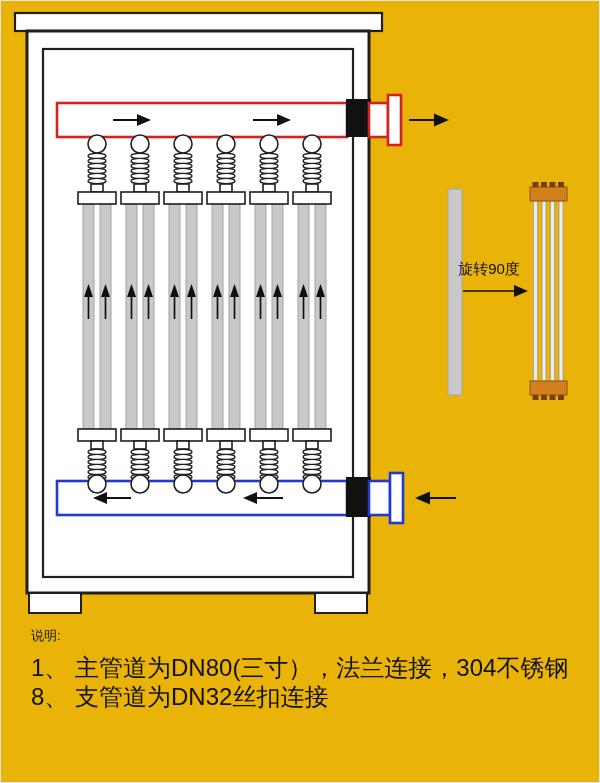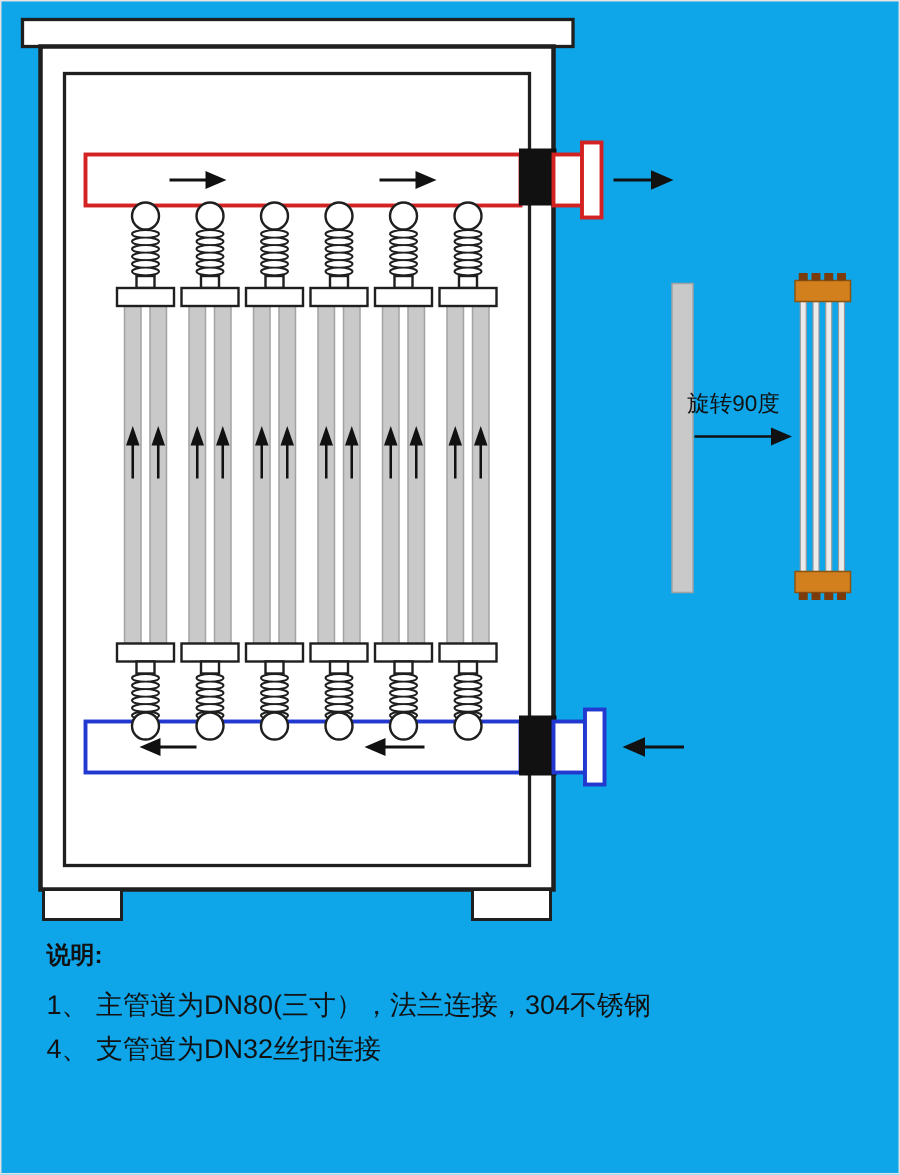--- a/index.html
+++ b/index.html
@@ -1,17 +1,17 @@
 <!DOCTYPE html>
 <html><head>
 <meta charset="utf-8">
 <style>
   html,body{margin:0;padding:0;background:#ffffff;}
   .stage{
-    position:relative;width:600px;height:783px;background:#0ea5e9;
+    position:relative;width:600px;height:783px;background:#eab308;
     border:1px solid #e3e3e3;box-sizing:border-box;overflow:hidden;
     font-family:"Liberation Sans",sans-serif;
   }
   svg{position:absolute;left:0;top:0;}
   .frame{fill:#ffffff;stroke:#1f1f1f;}
   .frame-cap{stroke-width:2.2;}
   .frame-outer{stroke-width:3;}
   .frame-inner{stroke-width:2.2;}
   .foot{fill:#ffffff;stroke:#1f1f1f;stroke-width:2;}
   .pipe-red{fill:#ffffff;stroke:#d42222;stroke-width:2.6;}
@@ -22,22 +22,22 @@
   .tube{fill:#c9c9c9;stroke:#a3a3a3;stroke-width:1;}
   .arrow-shaft{stroke:#111111;stroke-width:2;fill:none;}
   .arrow-shaft-thin{stroke:#111111;stroke-width:1.7;fill:none;}
   .arrow-head{fill:#111111;stroke:none;}
   .gray-bar{fill:#c9c9c9;stroke:#a3a3a3;stroke-width:1;}
   .cap{fill:#d2801e;stroke:#8a5510;stroke-width:1;}
   .cap-nub{fill:#7a3c0c;stroke:none;}
   .thin-tube{fill:#ececec;stroke:#9a9a9a;stroke-width:0.8;}
   .rot-label{font:15px "Liberation Sans",sans-serif;fill:#111111;}
   .notes{position:absolute;left:30px;top:626px;width:545px;color:#111111;}
-  .notes-title{font-size:16px;margin:0 0 8px 0;font-weight:bold;}
-  .note-line{font-size:18px;line-height:29px;margin:0;}
+  .notes-title{font-size:13px;margin:0 0 8px 0;}
+  .note-line{font-size:24px;line-height:29px;margin:0;}
 </style>
 </head>
 <body>
 
 <div class="stage">
 
   <svg width="600" height="620" viewBox="0 0 600 620">
     <defs>
       <g id="assembly">
 
@@ -127,16 +127,16 @@
       <rect class="cap-nub" x="531.5" y="394" width="6" height="5"></rect>
       <rect class="cap-nub" x="540" y="394" width="6" height="5"></rect>
       <rect class="cap-nub" x="548.5" y="394" width="6" height="5"></rect>
       <rect class="cap-nub" x="557" y="394" width="6" height="5"></rect>
     </g>
   </svg>
 
   <div class="notes">
     <p class="notes-title">说明:</p>
     <p class="note-line">1、 主管道为DN80(三寸），法兰连接，304不锈钢</p>
-    <p class="note-line">4、 支管道为DN32丝扣连接</p>
+    <p class="note-line">8、 支管道为DN32丝扣连接</p>
   </div>
 
 </div>
 
 </body></html>

